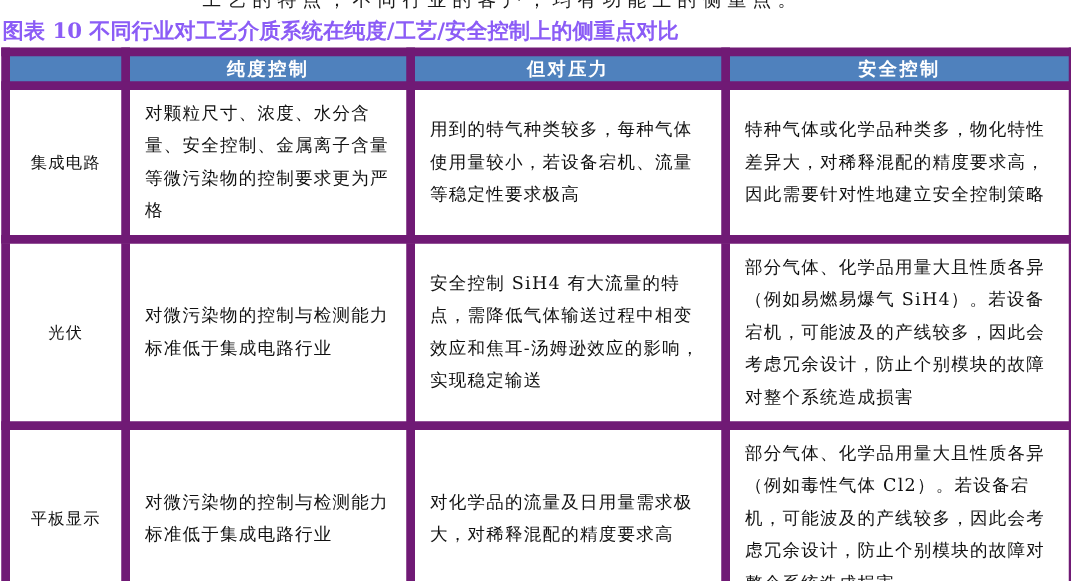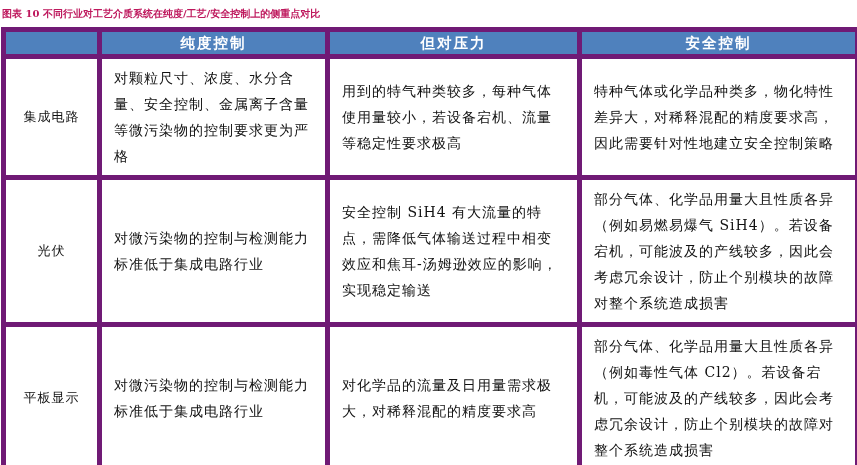--- a/index.html
+++ b/index.html
@@ -24,40 +24,40 @@
     left: 162px;
     font-size: 15px;
     letter-spacing: 5px;
     line-height: 20px;
     white-space: nowrap;
     color: #1a1a1a;
   }
   .fig-title {
     margin-top: 4px;
     padding-left: 2px;
-    font-size: 10px;
+    font-size: 17px;
     font-weight: bold;
     line-height: 20px;
-    color: #be185d;
+    color: #8b5cf6;
     white-space: nowrap;
   }
   table.cmp {
     margin-top: 3px;
     margin-left: 1px;
     width: 854px;
     border-collapse: collapse;
     table-layout: fixed;
     font-size: 14px;
   }
   table.cmp col.c0 { width: 96px; }
   table.cmp col.c1 { width: 228px; }
   table.cmp col.c2 { width: 252px; }
   table.cmp col.c3 { width: 278px; }
   table.cmp th, table.cmp td {
-    border: 5px solid #701a75;
+    border: 7px solid #701a75;
     vertical-align: middle;
   }
   table.cmp thead th {
     background: #4f81bd;
     color: #ffffff;
     font-weight: bold;
     font-size: 14.5px;
     height: 27px;
     text-align: center;
     letter-spacing: 2px;
@@ -76,20 +76,23 @@
   }
   tr.r1 { height: 106px; }
   tr.r2 { height: 122px; }
   tr.r3 { height: 127px; }
 </style>
 </head>
 <body>
 
 <div class="page">
 
+  <div class="top-clip">
+    <div class="top-text">工艺的特点，不同行业的客户，均有功能上的侧重点。</div>
+  </div>
 
   <div class="fig-title">图表 10 不同行业对工艺介质系统在纯度/工艺/安全控制上的侧重点对比</div>
 
   <table class="cmp">
     <colgroup>
       <col class="c0">
         <col class="c1">
         <col class="c2">
         <col class="c3">
     </colgroup>

